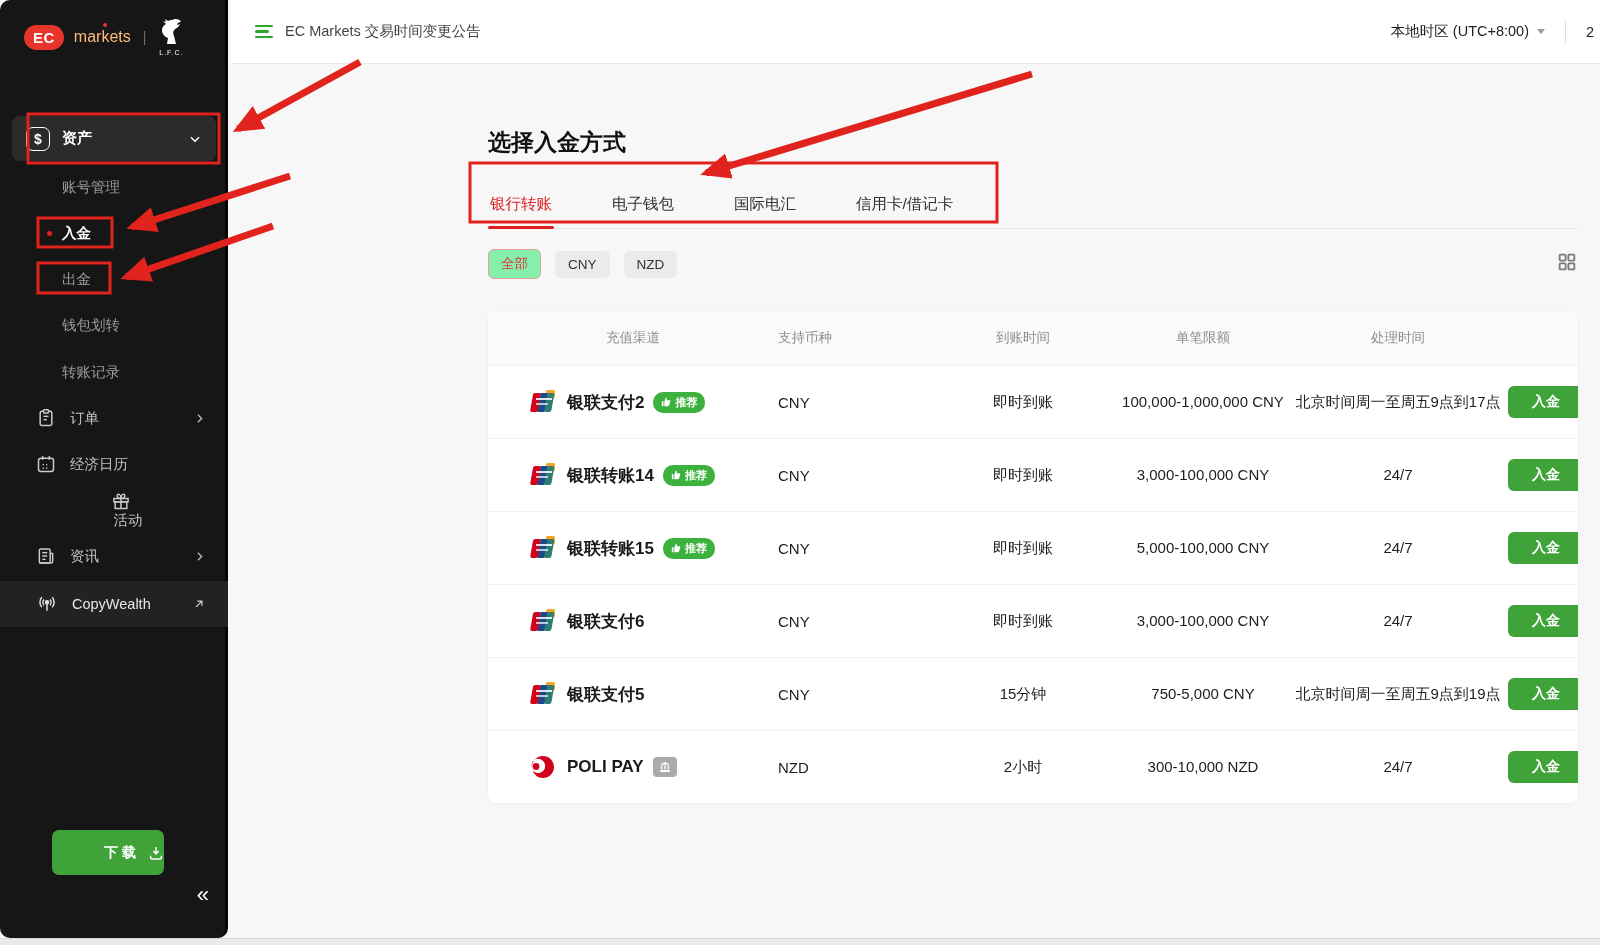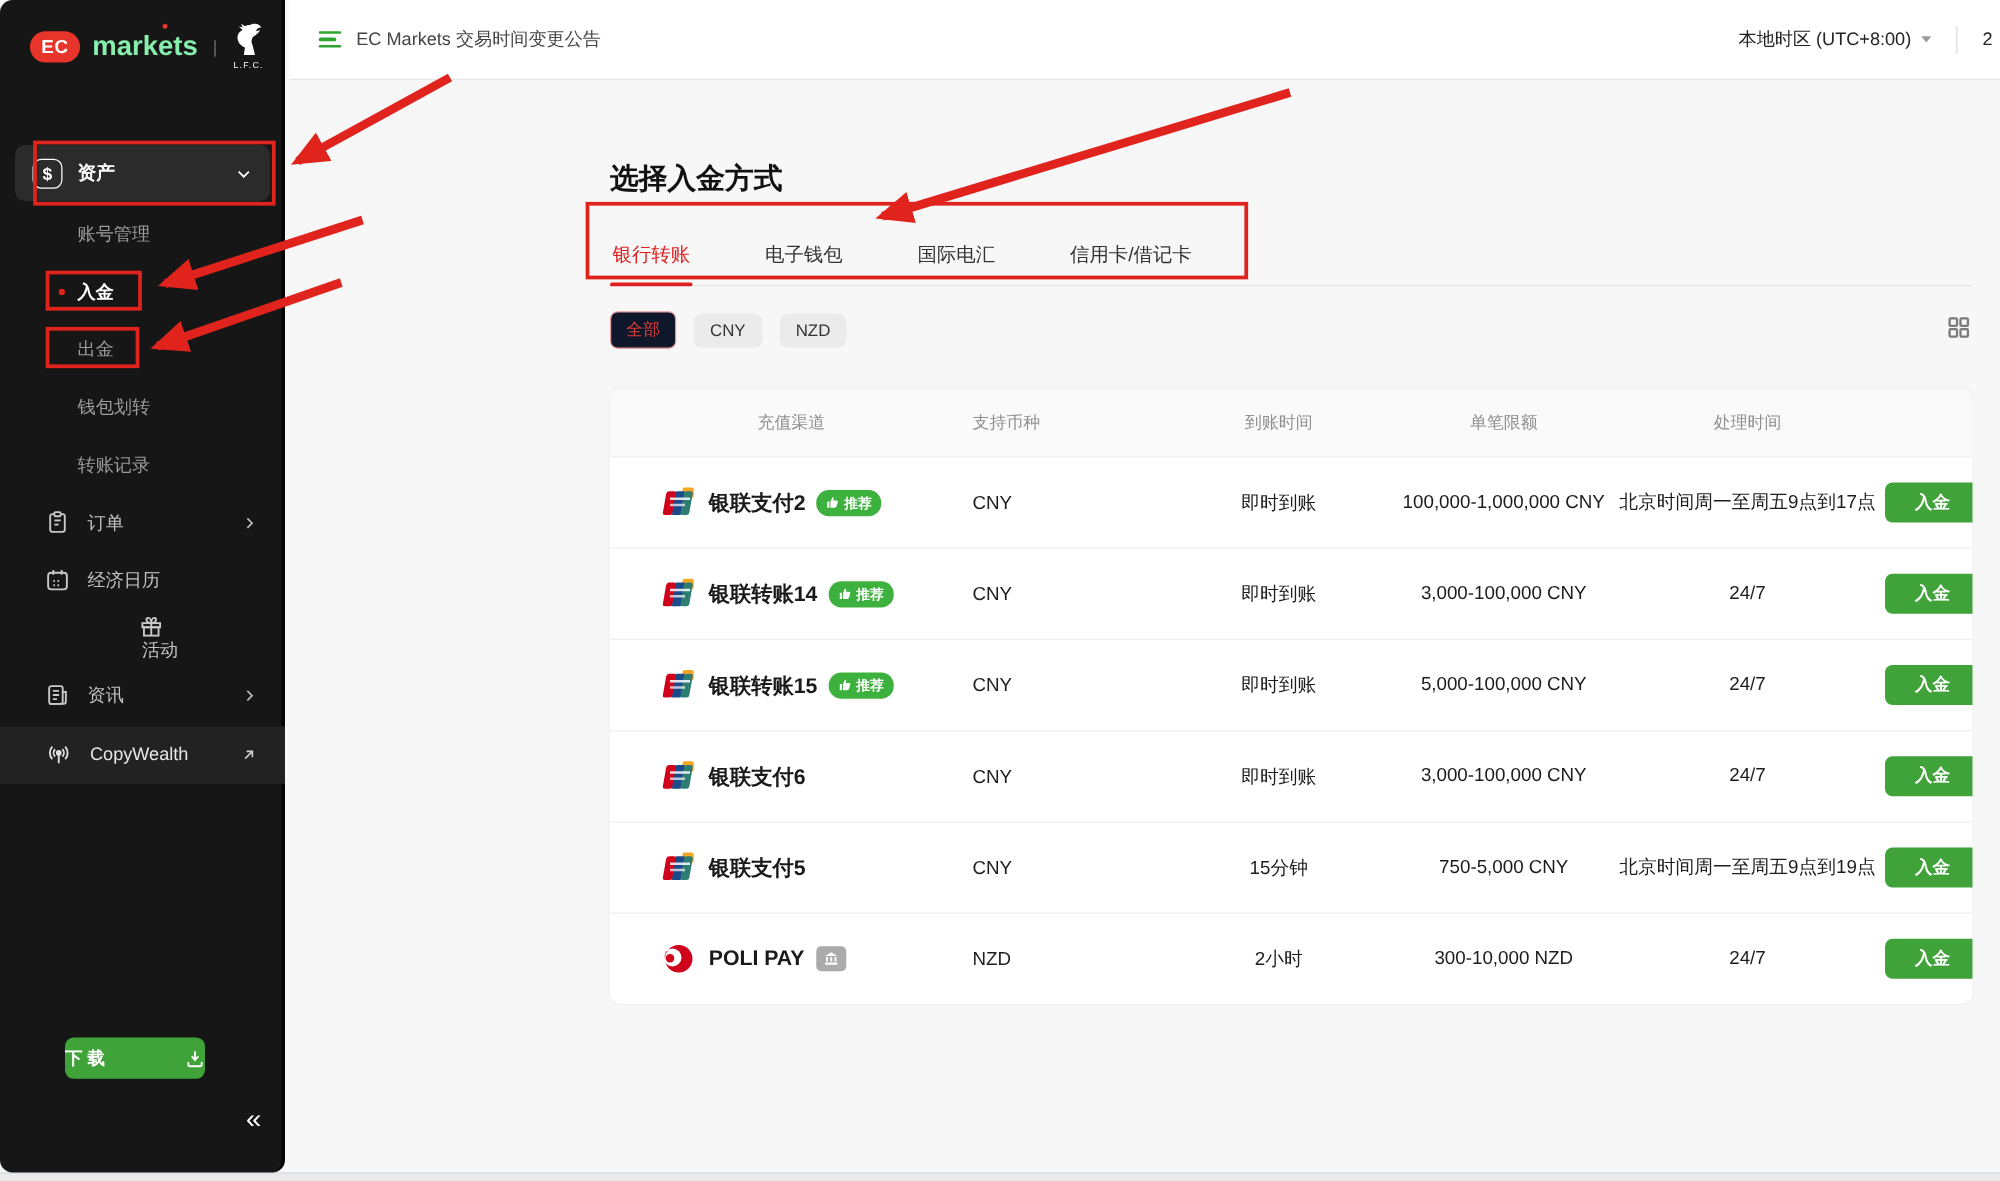--- a/index.html
+++ b/index.html
@@ -7,21 +7,21 @@
     font-family:"Liberation Sans","DejaVu Sans",sans-serif; background:#e9eaec; }
   .app { position:relative; width:1600px; height:938px; background:#f7f7f8; }
 
   
   .sidebar { position:absolute; left:0; top:0; width:228px; height:938px;
     background:#161616; border-right:3px solid #050505;
     border-radius:10px 0 10px 10px; color:#9c9c9c; z-index:5; }
   .logo-row { display:flex; align-items:center; gap:10px; padding:18px 0 0 24px; }
   .ec-badge { background:#e8352b; color:#fff; font-weight:bold; font-size:15px;
     border-radius:16px; padding:4px 9px; letter-spacing:0.5px; }
-  .markets-txt { color:#86efac; font-weight:bold; font-size:22px; position:relative; }
+  .markets-txt { color:#fdba74; font-weight:normal; font-size:16px; position:relative; }
   .markets-txt .accent { position:absolute; right:24px; top:-5px; width:4px; height:4px;
     border-radius:50%; background:#e8352b; }
   .logo-divider { color:#6a6a6a; font-size:14px; margin:0 2px; }
   .lfc { display:flex; flex-direction:column; align-items:center; color:#fff; }
   .lfc-name { font-size:7px; letter-spacing:1px; color:#fff; margin-top:1px; }
 
   .nav-assets { position:absolute; left:12px; top:116px; width:204px; height:45px;
     background:#2b2b2b; border-radius:8px; display:flex; align-items:center;
     padding:0 14px 0 14px; color:#fff; cursor:pointer; }
   .nav-assets .lbl { font-size:15px; font-weight:bold; margin-left:12px; flex:1; }
@@ -33,23 +33,23 @@
   .sub-item.active { color:#fff; font-weight:bold; }
   .sub-dot { position:absolute; left:47px; width:5px; height:5px; border-radius:50%;
     background:#e0231c; }
   .menu-item { position:absolute; left:0; width:228px; height:38px; display:flex;
     align-items:center; padding:0 22px 0 36px; font-size:14.5px; color:#c2c2c2; cursor:pointer; }
   .menu-item .mi-label { margin-left:14px; flex:1; }
   .menu-item.cw { background:#222222; height:46px; color:#e6e6e6; }
   .mi-icon svg { display:block; }
   .chev { color:#bdbdbd; }
 
-  .dl-btn { position:absolute; left:52px; top:830px; width:112px; height:33px;
+  .dl-btn { position:absolute; left:52px; top:830px; width:112px; height:45px;
     background:#3fa33a; border:none; border-radius:7px; color:#fff; font-size:14px;
-    font-weight:bold; display:flex; align-items:center; justify-content:space-between; gap:8px;
+    font-weight:bold; display:flex; align-items:center; justify-content:flex-end; gap:8px;
     cursor:pointer; letter-spacing:4px; }
   .collapse { position:absolute; right:16px; top:884px; color:#fff; font-size:22px;
     cursor:pointer; line-height:1; }
 
   
   .topbar { position:absolute; left:231px; top:0; width:1369px; height:64px;
     background:#fff; border-bottom:1px solid #e7e7e7; display:flex; align-items:center; }
   .announce { display:flex; align-items:center; gap:12px; margin-left:24px; cursor:pointer; }
   .ham { display:flex; flex-direction:column; gap:3px; }
   .ham span { display:block; height:2.5px; background:#2ea52e; border-radius:2px; }
@@ -68,21 +68,21 @@
   .page-title { font-size:23px; font-weight:bold; color:#111; margin-top:66px; }
   .tabs { display:flex; gap:56px; margin-top:26px; border-bottom:1px solid #e6e6e6;
     width:1090px; }
   .tab { font-size:15.5px; color:#333; padding:10px 2px 13px; cursor:pointer; position:relative; }
   .tab.active { color:#e02020; }
   .tab.active:after { content:""; position:absolute; left:0; right:0; bottom:-1px;
     height:3px; background:#e02020; border-radius:2px; }
   .filters { display:flex; gap:14px; margin-top:20px; align-items:center; }
   .chip { font-size:13.5px; padding:5px 12px; border-radius:6px; background:#ebebeb;
     color:#333; border:1px solid #ebebeb; cursor:pointer; }
-  .chip.active { background:#0f172a; color:#d93b3b; border-color:#e79a9a; }
+  .chip.active { background:#86efac; color:#d93b3b; border-color:#e79a9a; }
   .grid-toggle { margin-left:auto; cursor:pointer; }
 
   .table-card { margin-top:32px; background:#fff; border-radius:8px; width:1090px;
     overflow:hidden; box-shadow:0 0 0 1px #f0f0f0; }
   .thead { display:flex; align-items:center; height:54px; background:#fafafa;
     font-size:13.5px; color:#8f8f8f; }
   .trow { display:flex; align-items:center; min-height:73px; border-top:1px solid #f0f0f0;
     font-size:15px; color:#1d1d1d; }
   .c-channel { flex:0 0 290px; padding-left:40px; display:flex; align-items:center; gap:9px; }
   .thead .c-channel { padding-left:118px; }

